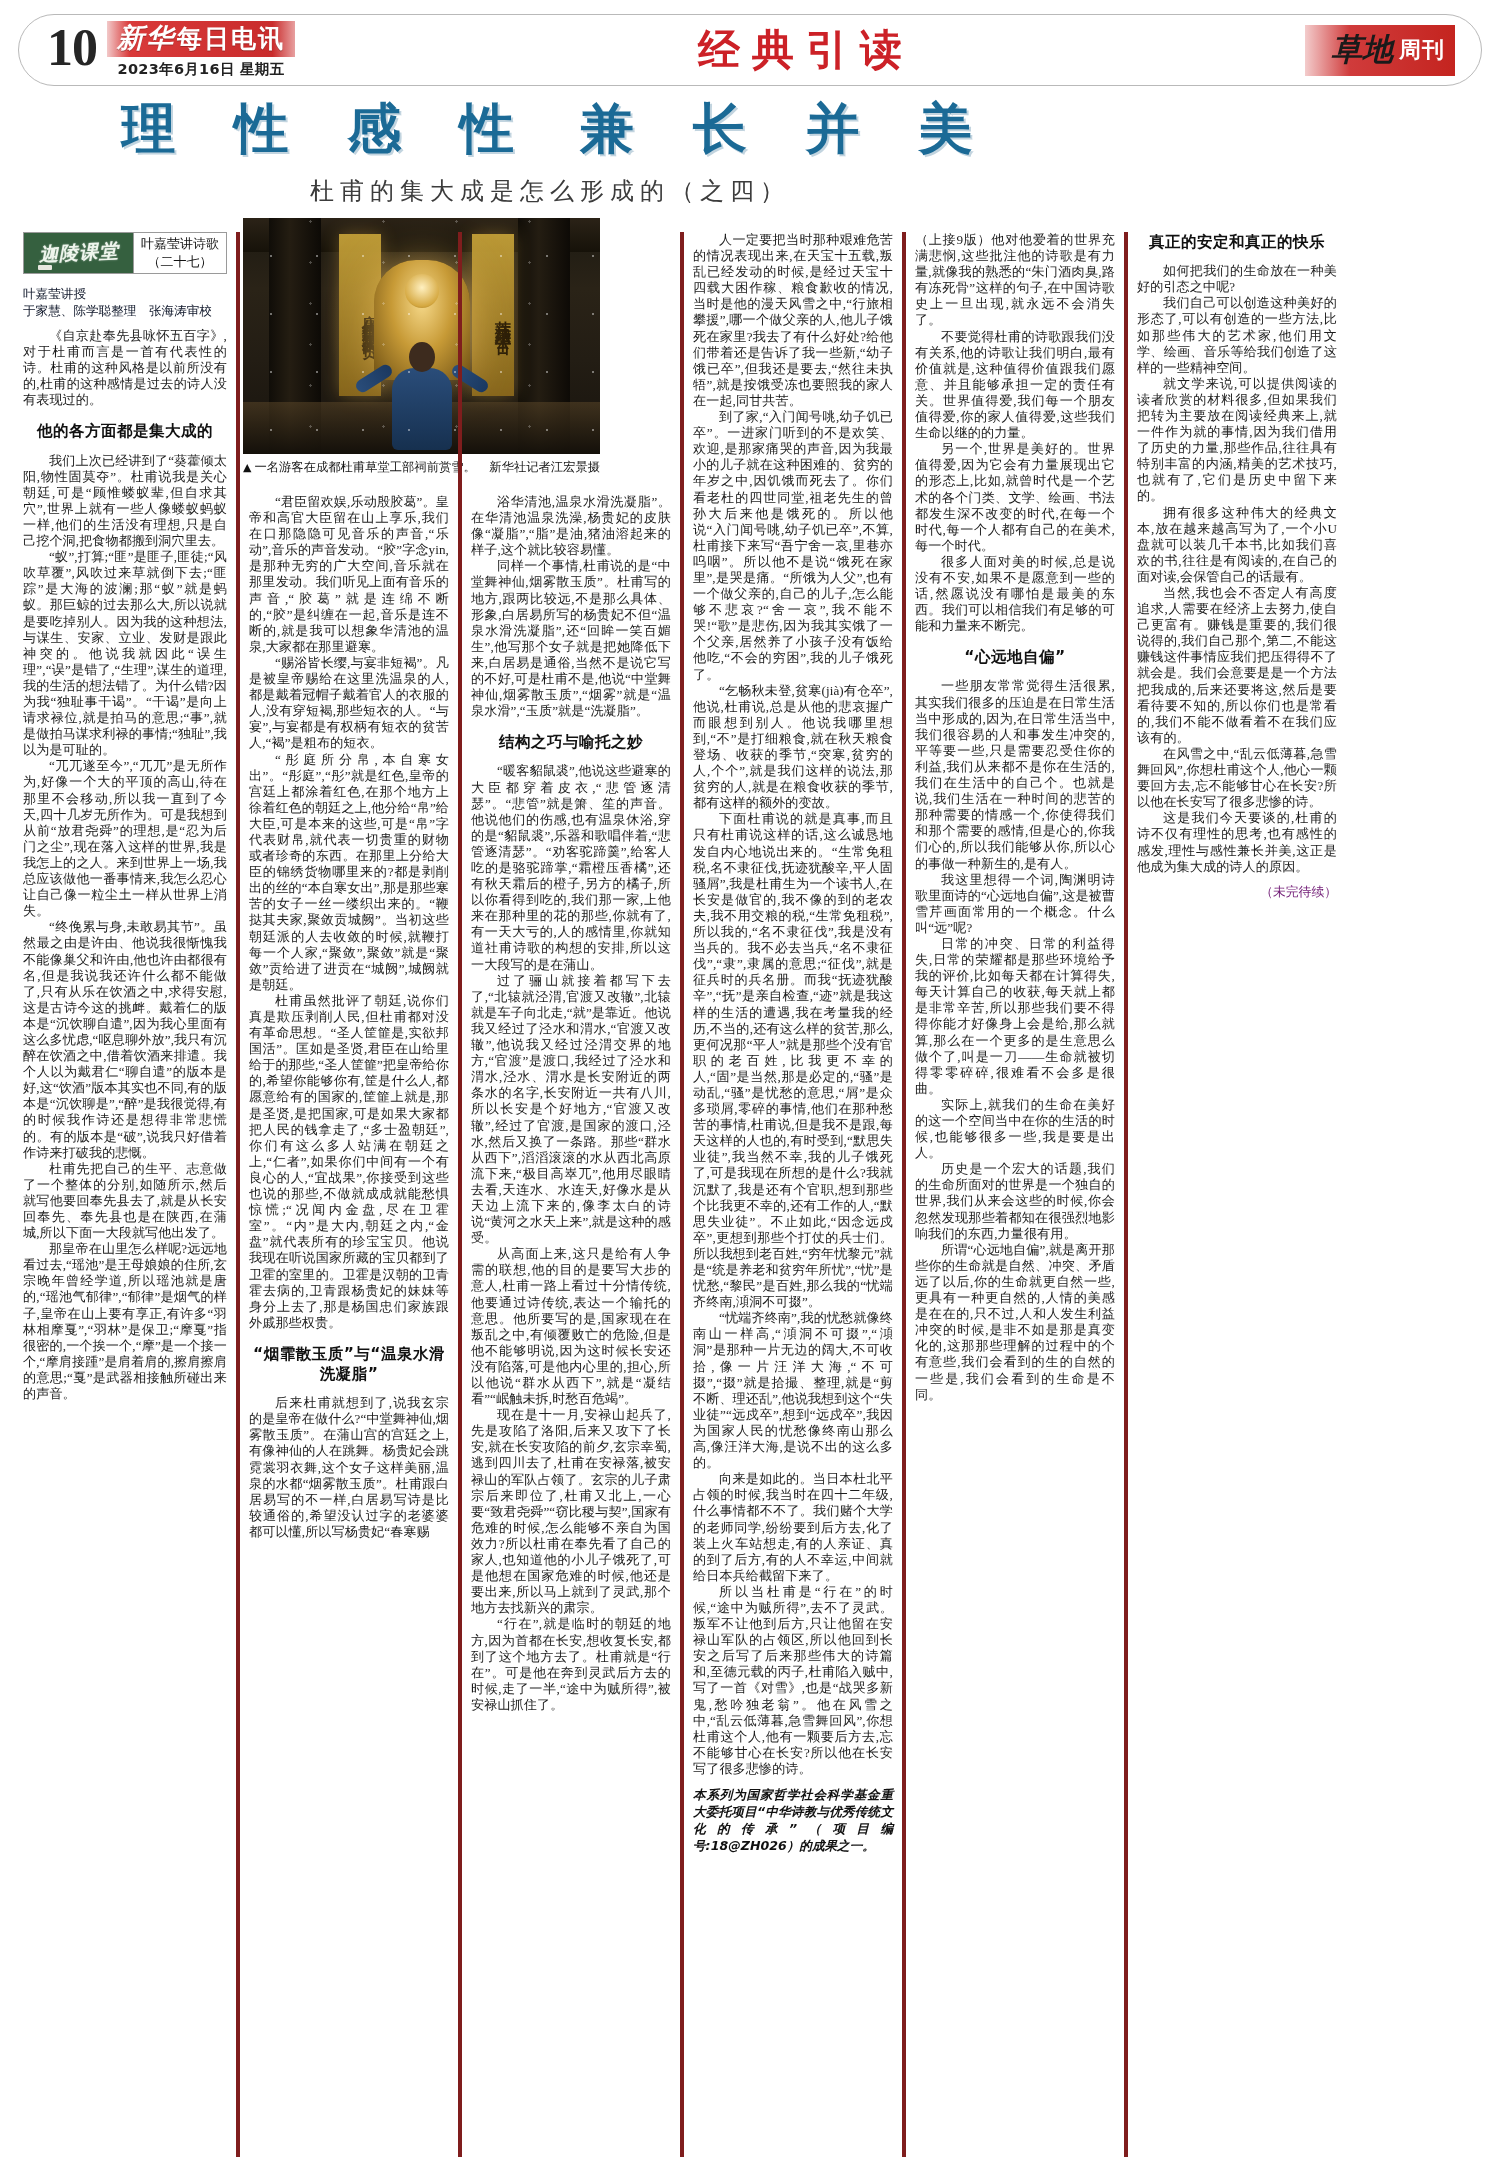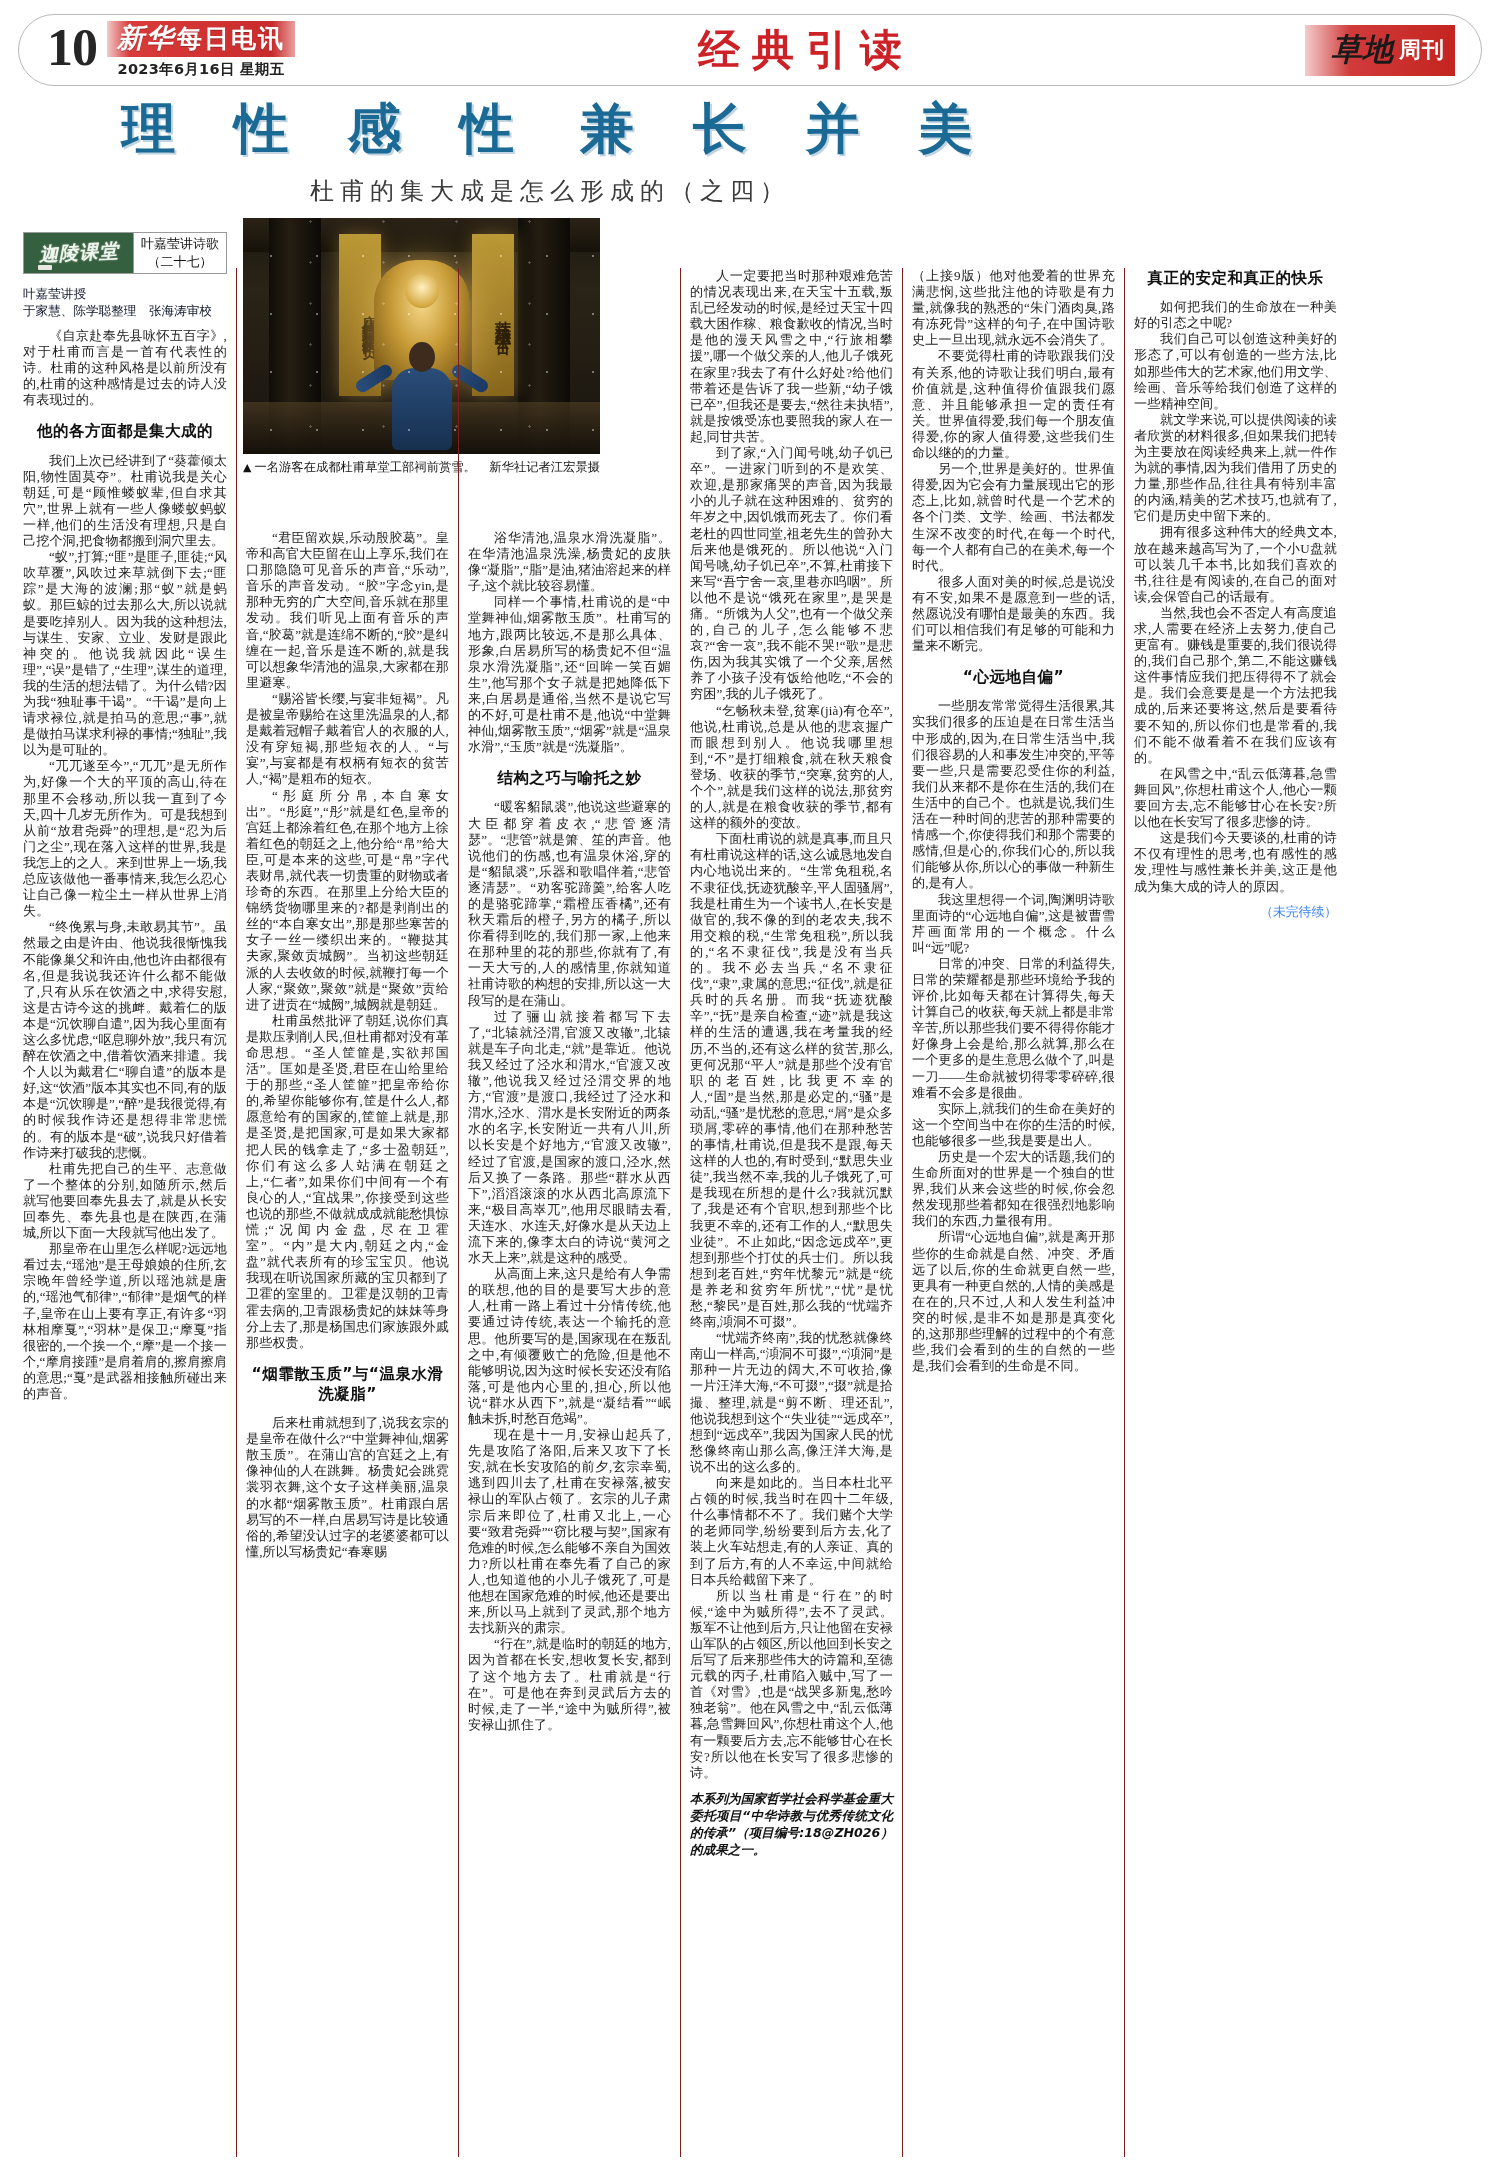--- a/index.html
+++ b/index.html
@@ -113,21 +113,21 @@
     position:absolute; left:14px; top:232px;
     width:1472px; height:1925px;
     display:flex;
     gap:0;
   }
   .col {
     width:222px;
     padding:0 9px;
     position:relative;
   }
-  .col + .col { border-left:1px solid #7f1d1d;margin-top:36px; }
+  .col + .col { border-left:4px solid #7f1d1d; }
 
   .ptext {
     font-family:"Liberation Serif","DejaVu Serif",serif;
     font-size:13.1px;
     line-height:16.1px;
     text-align:justify;
     text-indent:26px;
     color:#1c1c1c;
     margin:0 0 0 0;
     letter-spacing:.1px;
@@ -291,21 +291,21 @@
     font-weight:700;
     font-size:12.6px;
     line-height:17px;
     color:#111;
     text-align:justify;
     margin-top:9px;
     font-style:italic;
   }
   .cont-note {
     font-family:"DejaVu Sans","Liberation Sans",sans-serif;
-    font-size:12.8px; color:#3b82f6;
+    font-size:12.8px; color:#701a75;
     text-align:right;
     margin-top:9px;
   }
   .jump-note {
     font-family:"Liberation Serif","DejaVu Serif",serif;
     font-size:13.1px; line-height:16.1px; text-align:justify;
     text-indent:0; color:#1c1c1c; word-break:break-all;
   }
 </style>
 </head>

